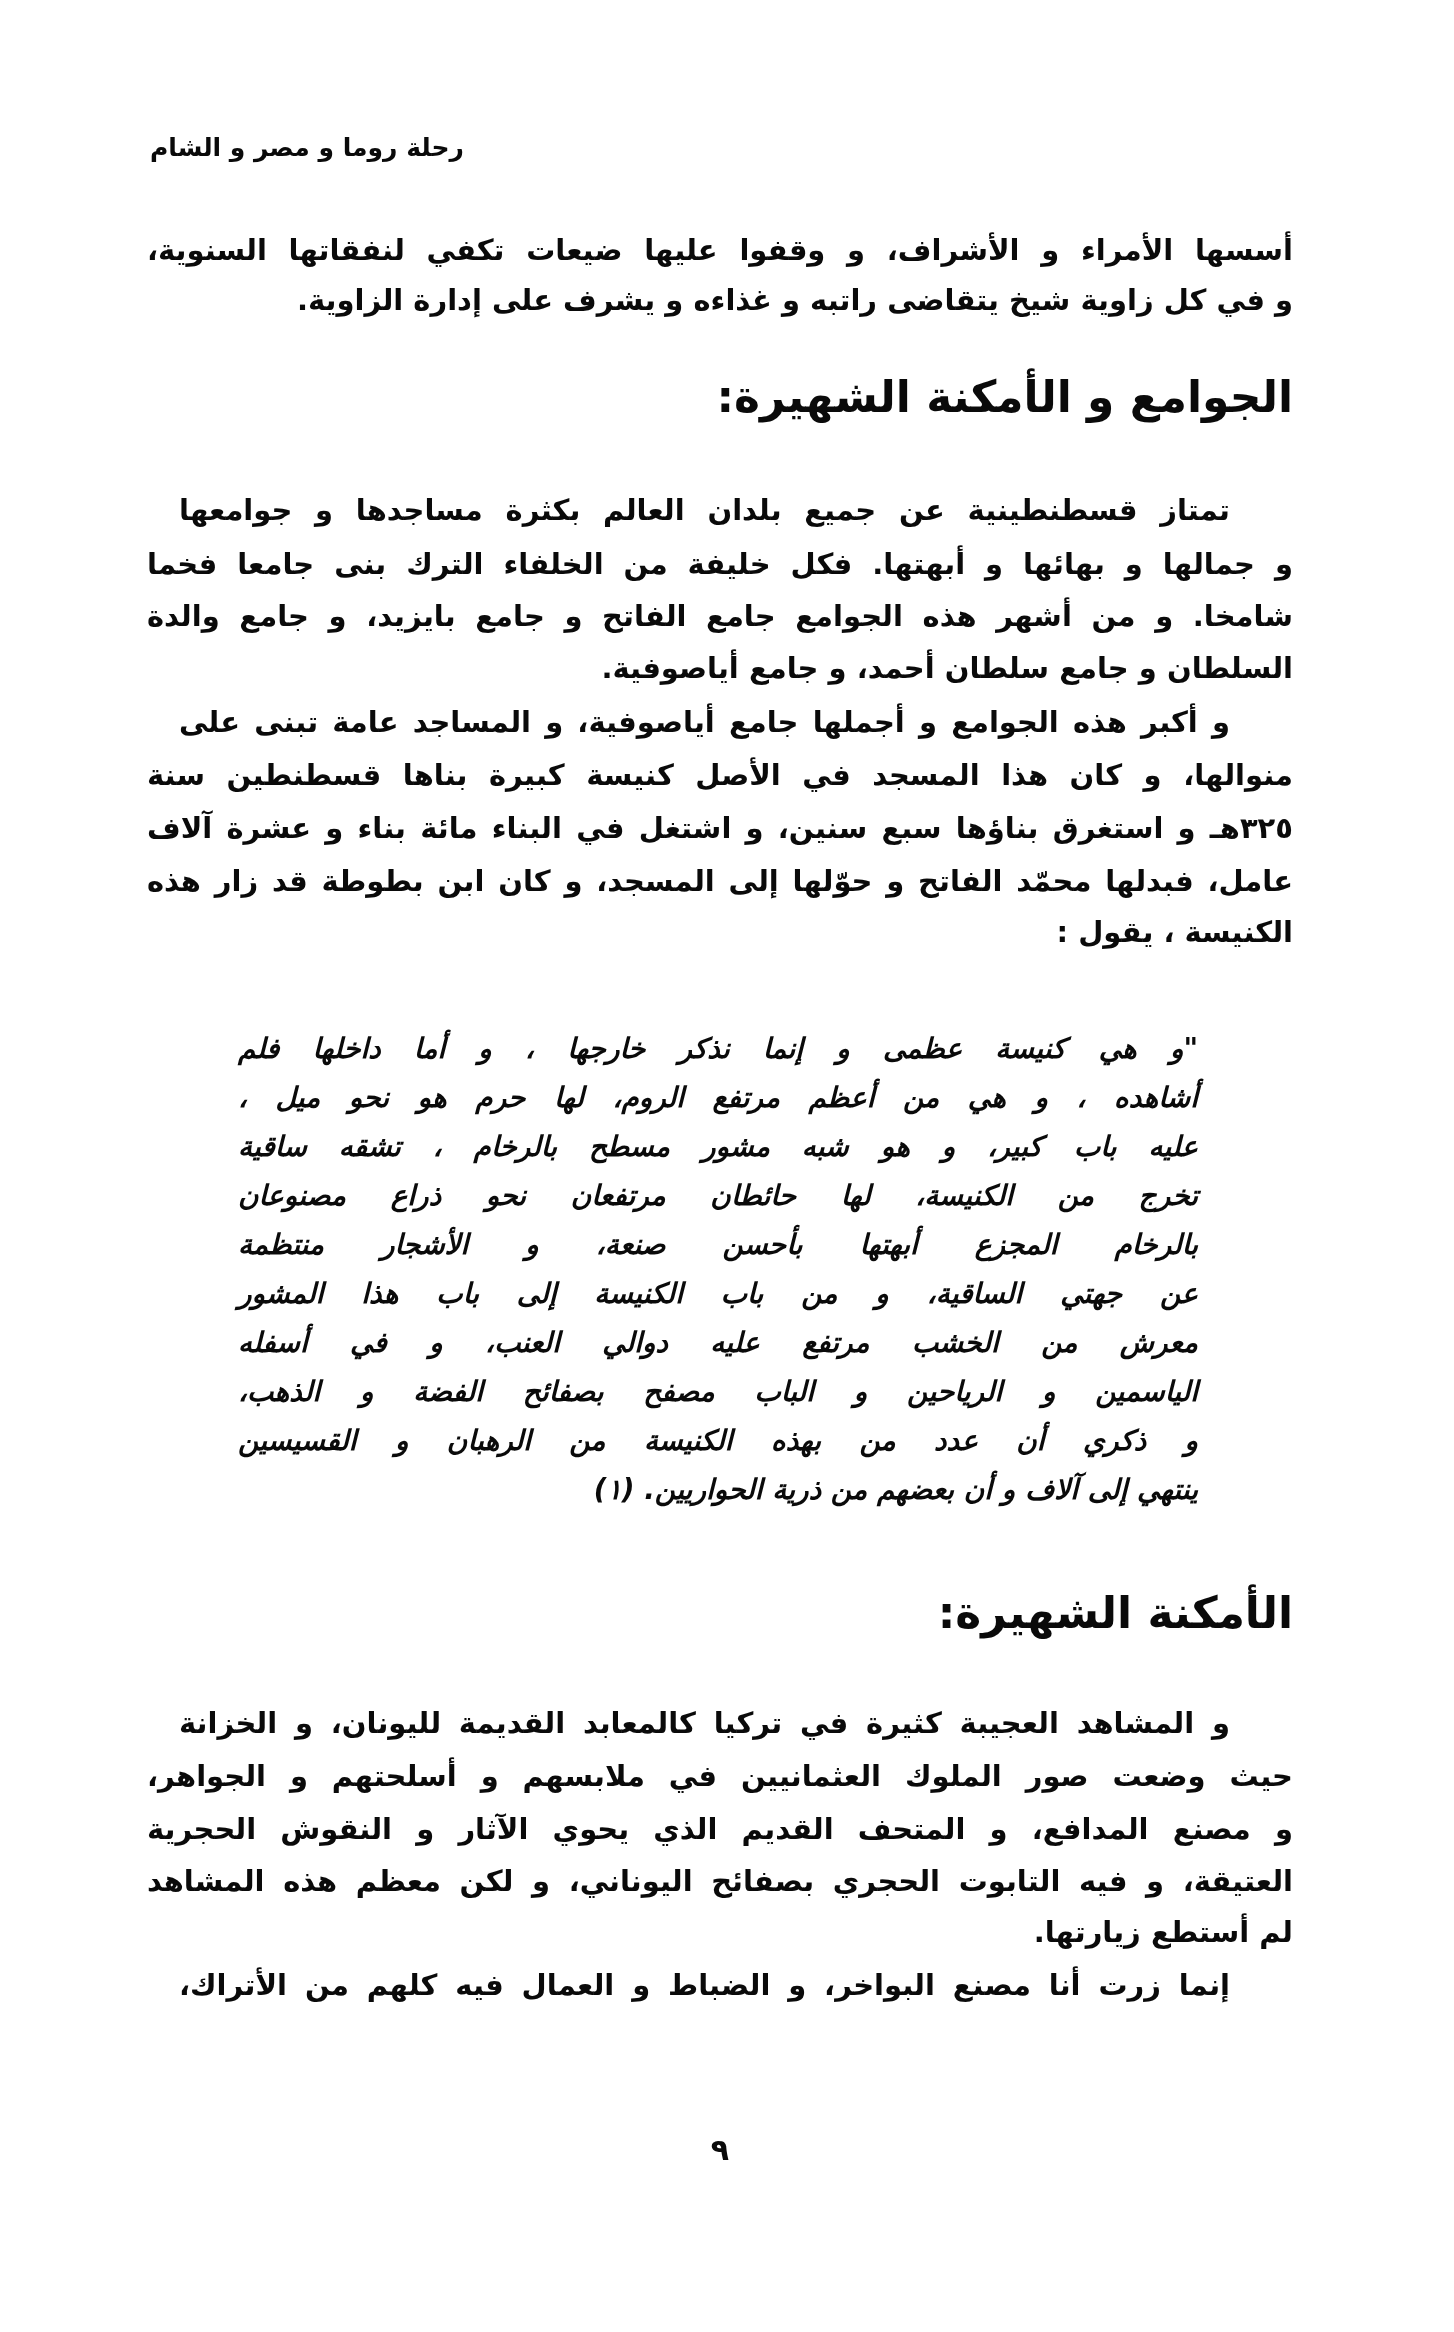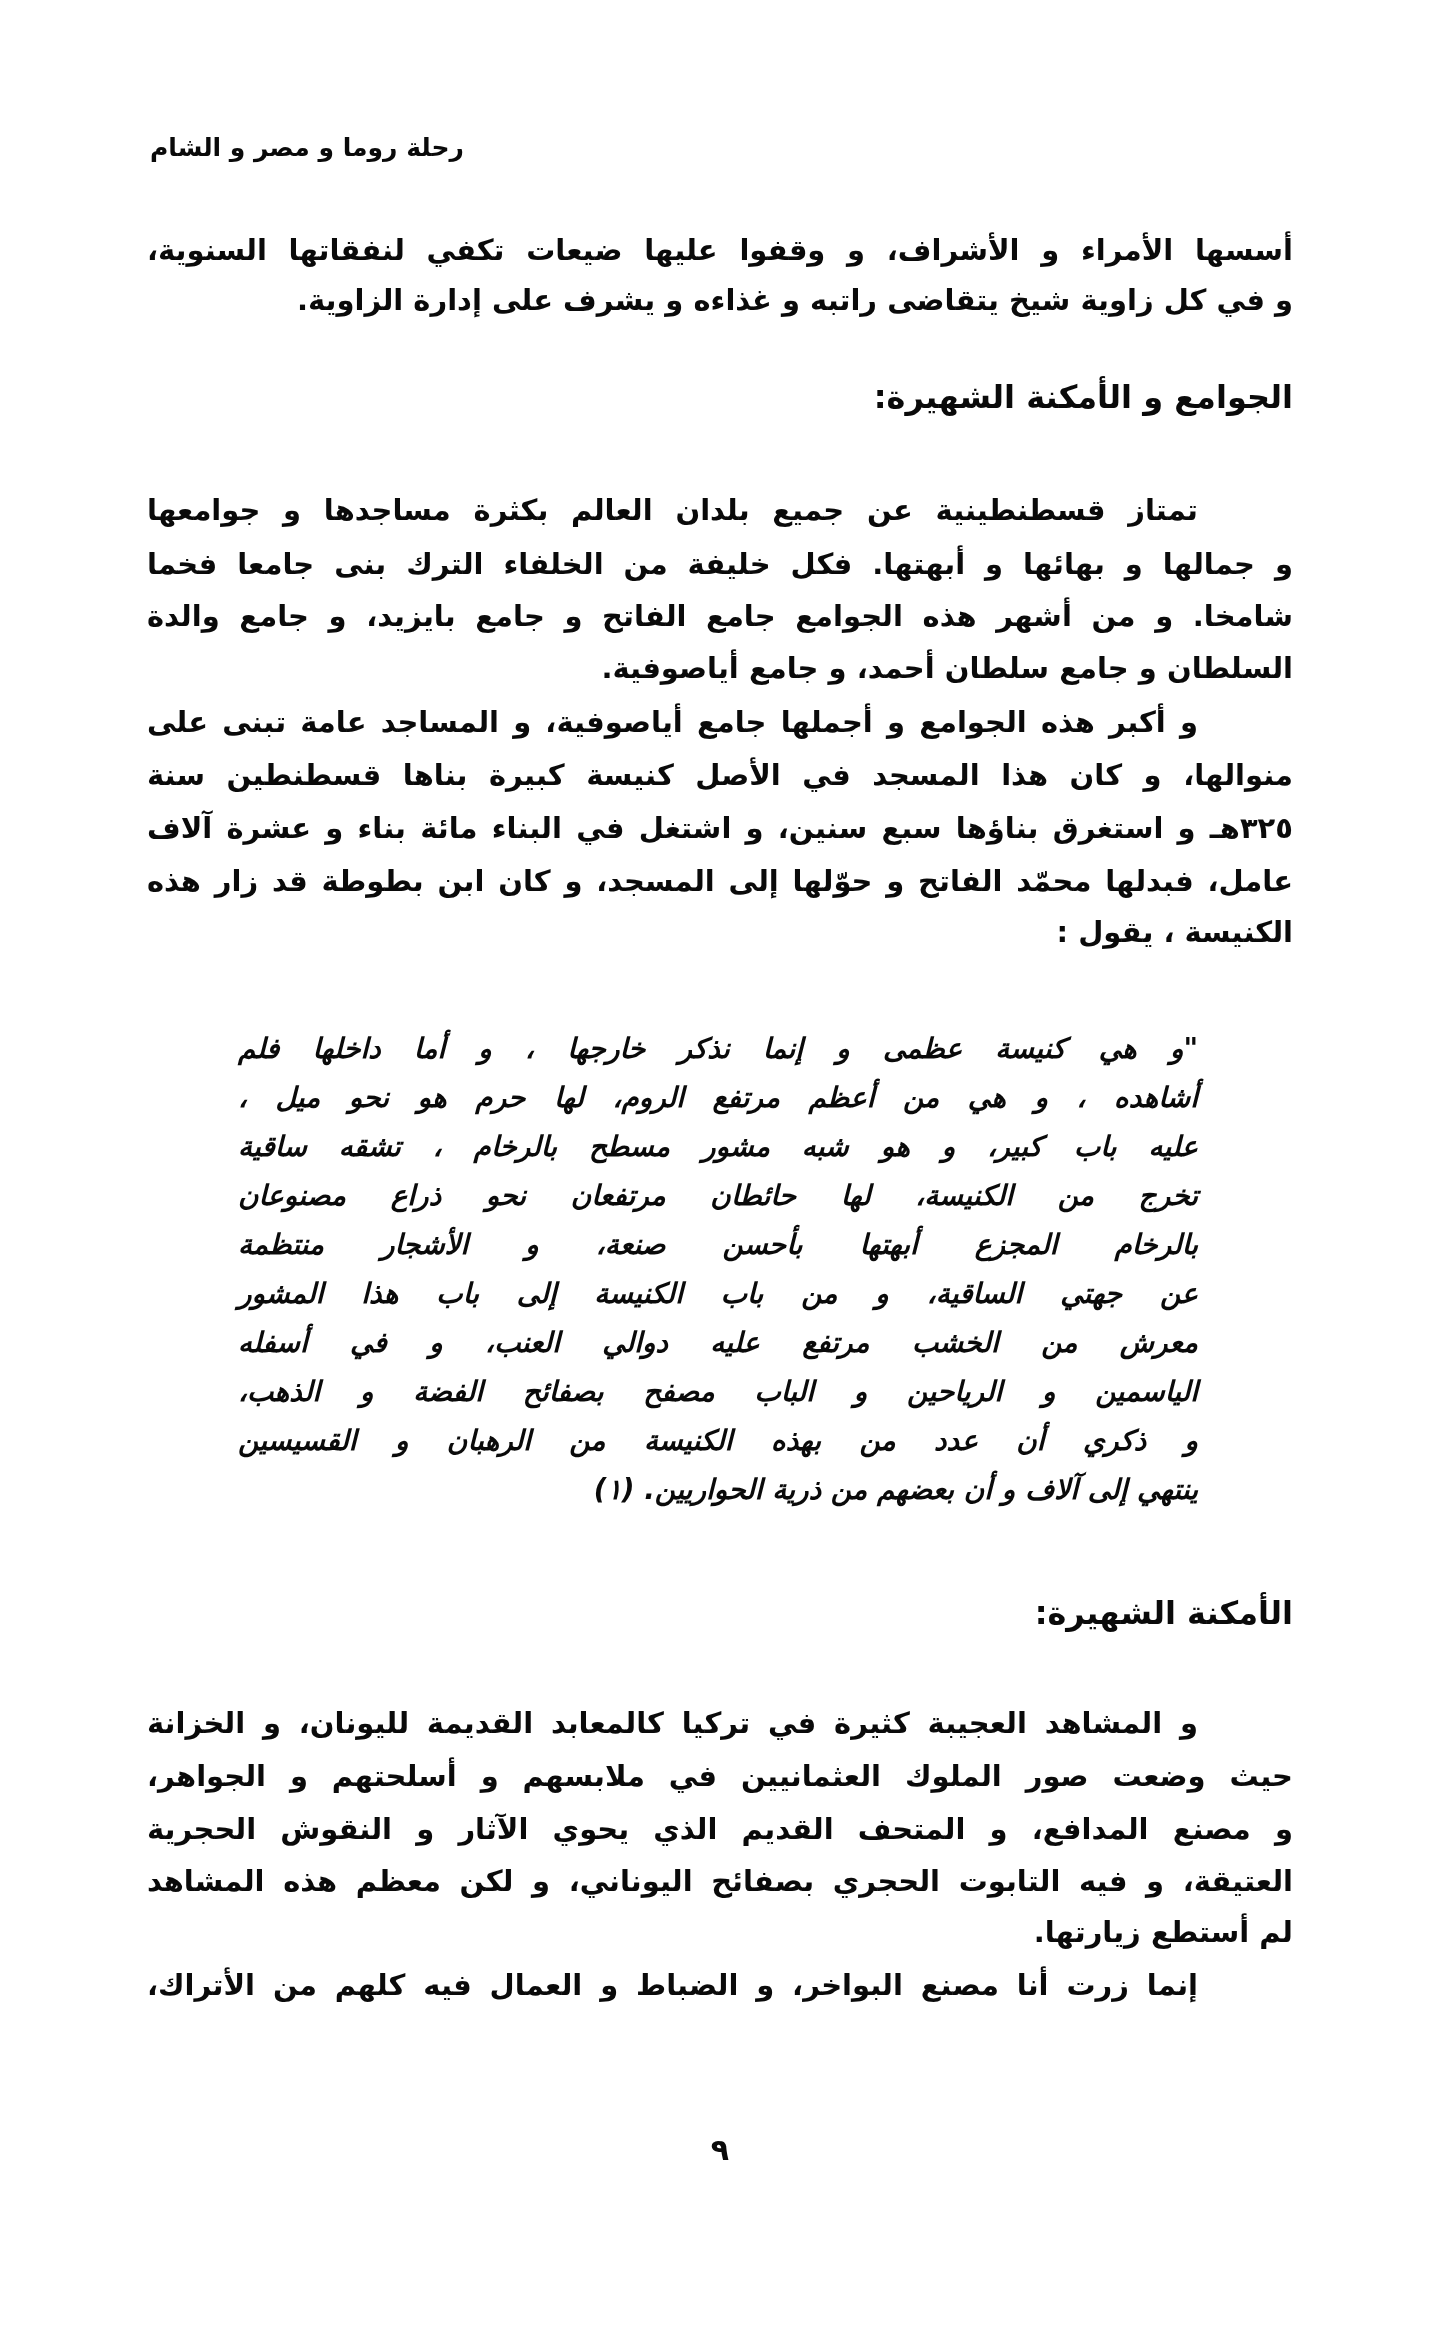--- a/index.html
+++ b/index.html
@@ -46,28 +46,29 @@
     text-align: justify;
     text-align-last: justify;
     overflow: visible;
   }
   .line.last {
     text-align-last: right;
   }
   .line.indent {
     padding-right: 95px;
     width: 1051px;
+    margin-left: 32px;
   }
   .heading {
     position: absolute;
     left: 700px;
     width: 593px;
     text-align: right;
     direction: rtl;
-    font-size: 32px;
+    font-size: 44px;
     font-weight: bold;
     line-height: 60px;
     white-space: nowrap;
     letter-spacing: -1px;
   }
   .quote-line {
     position: absolute;
     left: 238px;
     width: 960px;
     height: 49px;

